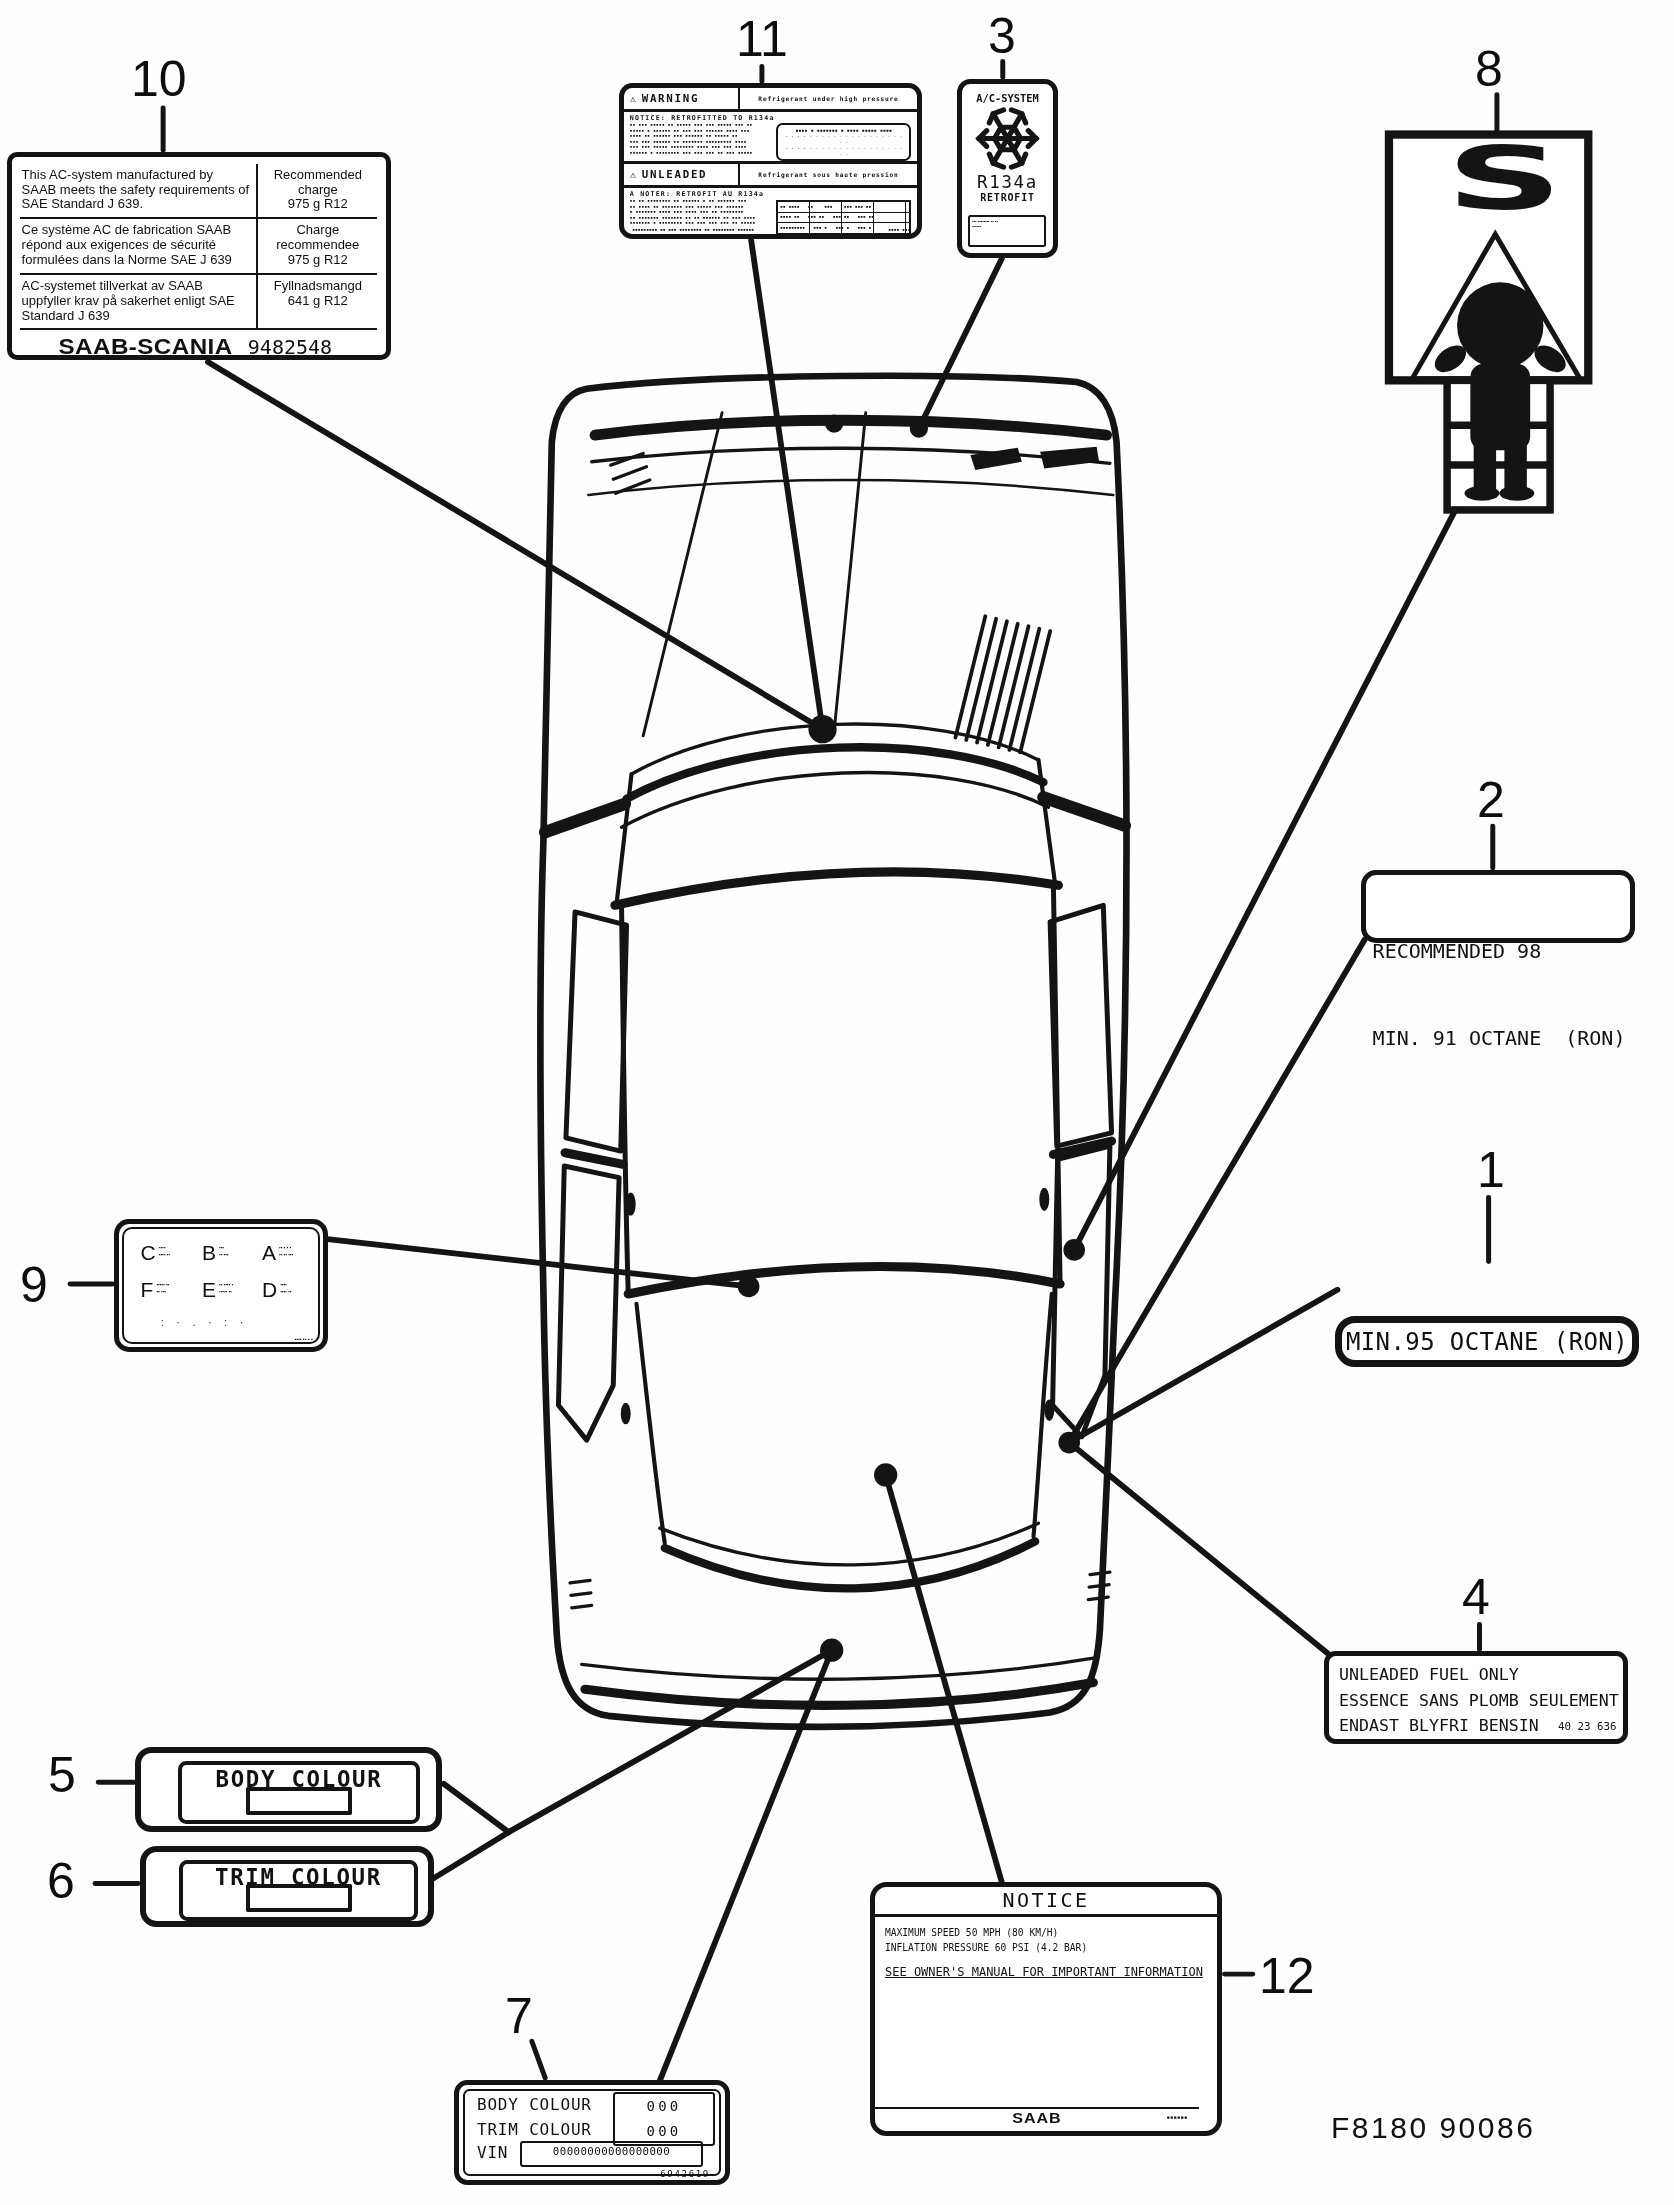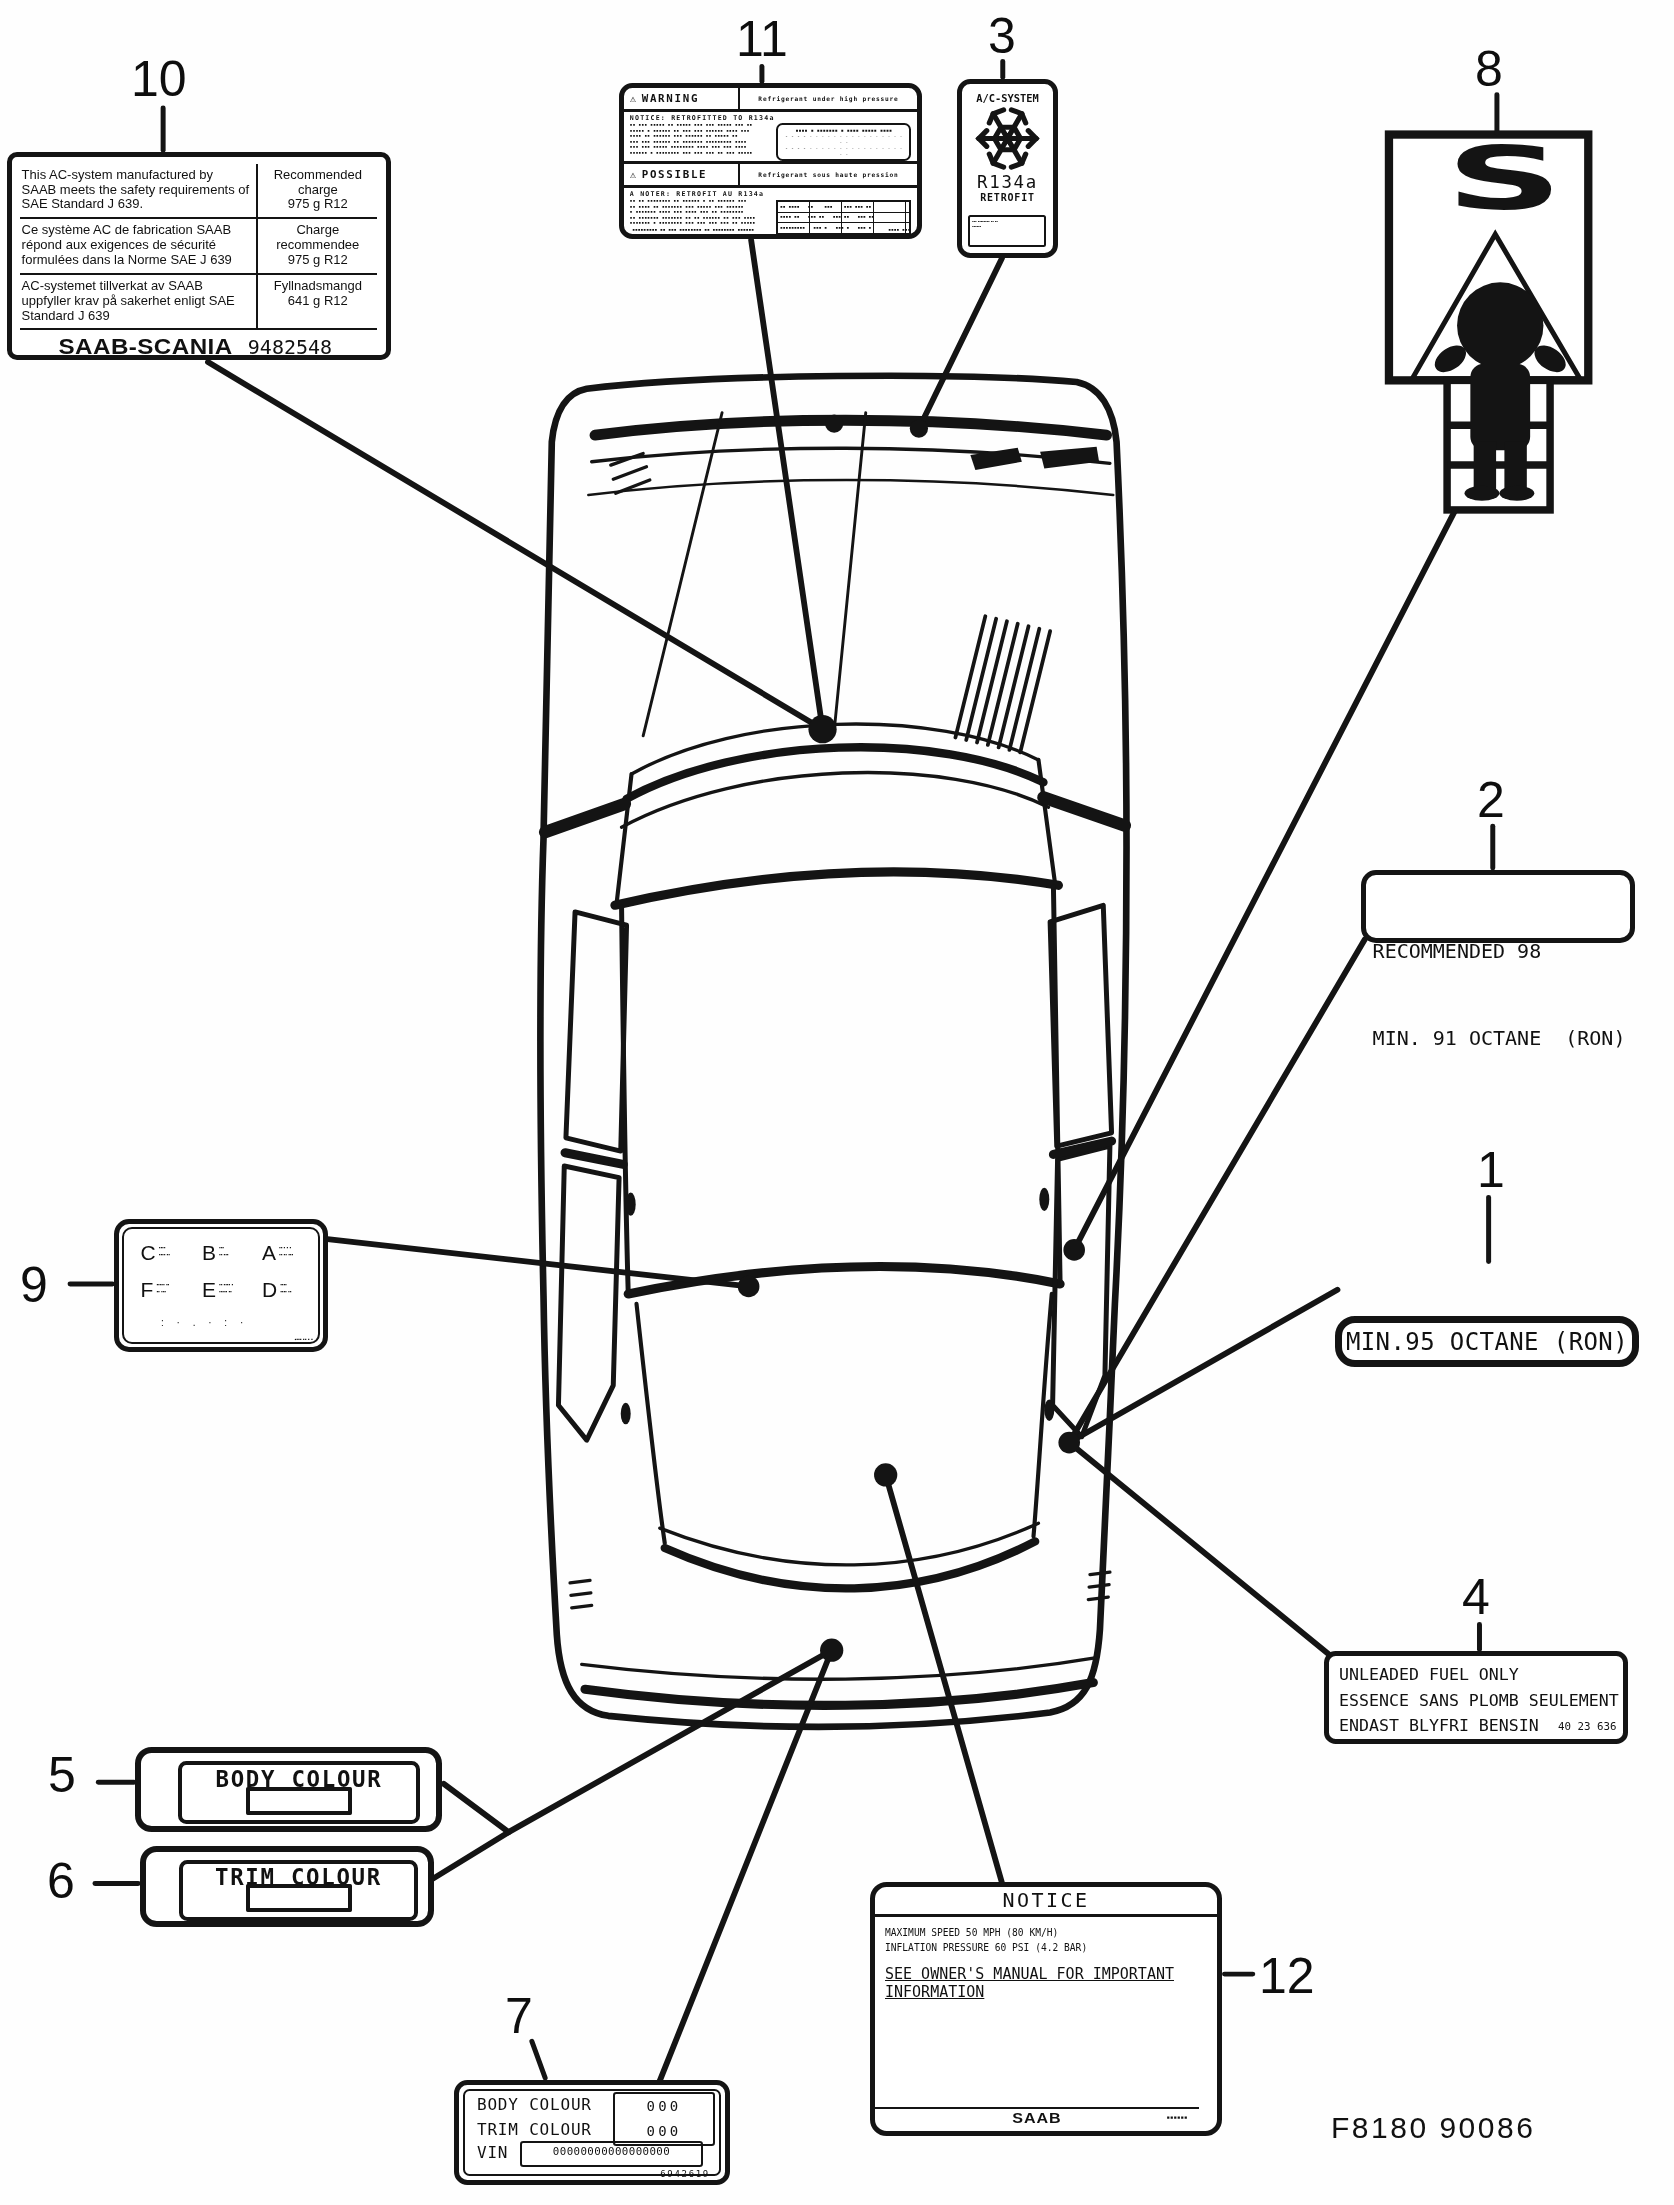--- a/index.html
+++ b/index.html
@@ -86,21 +86,21 @@
   .l7-vinbox{position:absolute;left:61px;top:56px;width:179px;height:21.6px;border:2.5px solid #141414;
              border-radius:3.3px;font-size:10.8px;text-align:center;line-height:18px;letter-spacing:0.4px;}
   .l7-part{position:absolute;right:15px;bottom:0.8px;font-size:9px;letter-spacing:1.7px;}
 
   
   #l12{left:870px;top:1882px;width:352px;height:254px;border-radius:16.6px;font-family:"DejaVu Sans Mono",monospace;}
   .l12-title{text-align:center;font-size:20px;letter-spacing:2.5px;border-bottom:3.3px solid #141414;
              height:26.6px;line-height:26.6px;}
   .l12-body{padding:5.8px 10px 0 10px;font-size:9.6px;line-height:1.55;letter-spacing:0;}
   .l12-spec{padding:8.3px 10px 0 10px;font-size:9.6px;line-height:1.6;}
-  .l12-see{padding:9px 10px 12px 10px;font-size:15px;text-decoration:underline;}
+  .l12-see{padding:9px 10px 12px 10px;font-size:12px;text-decoration:underline;}
   .l12-foot{position:absolute;left:0;right:18px;bottom:0;height:22.4px;border-top:2.5px solid #141414;padding-left:25px;}
   .l12-brand{position:absolute;left:0;right:0;text-align:center;top:1.7px;font-family:"Liberation Sans",sans-serif;
              font-weight:800;font-size:14px;letter-spacing:0.8px;transform:scaleX(1.15);}
   .l12-fno{position:absolute;right:11.6px;top:5px;font-size:5.8px;}
 
   
   #figcode{position:absolute;left:1331px;top:2111px;font-size:30px;letter-spacing:2.5px;font-weight:500;}
 </style>
 </head>
 <body>
@@ -280,21 +280,21 @@
         <div class="l11-box">
           <div>▪▪▪▪ ▪ ▪▪▪▪▪▪▪ ▪ ▪▪▪▪ ▪▪▪▪▪ ▪▪▪▪</div>
           <div class="pre">- - - - - - - - - - - - - - - - - - - - - -
 - - - - - - - - - - - - - - - - - - - - - -</div>
         </div>
       </div>
     </div>
     <div class="l11-hdr">
       <div class="l11-hl">
         <span class="l11-warn">⚠</span>
-        <span>POSSIBLE</span>
+        <span>UNLEADED</span>
       </div>
       <div class="l11-hr">Refrigerant sous haute pression</div>
     </div>
     <div class="l11-sec l11-sec2">
       <div class="l11-line">A NOTER: RETROFIT AU R134a</div>
       <div class="l11-flex">
         <div class="l11-garb pre">▪▪ ▪▪ ▪▪▪▪▪▪▪▪ ▪▪ ▪▪▪▪▪▪ ▪ ▪▪ ▪▪▪▪▪▪ ▪▪▪
 ▪▪ ▪▪▪▪ ▪▪ ▪▪▪▪▪▪▪ ▪▪▪ ▪▪▪▪▪ ▪▪▪ ▪▪▪▪▪▪
 ▪ ▪▪▪▪▪▪▪ ▪▪▪▪ ▪▪▪ ▪▪▪▪ ▪▪▪ ▪▪ ▪▪▪▪▪▪▪▪
 ▪▪ ▪▪▪▪▪▪▪ ▪▪▪▪▪▪▪ ▪▪ ▪▪ ▪▪▪▪▪▪ ▪▪ ▪▪▪ ▪▪▪▪

